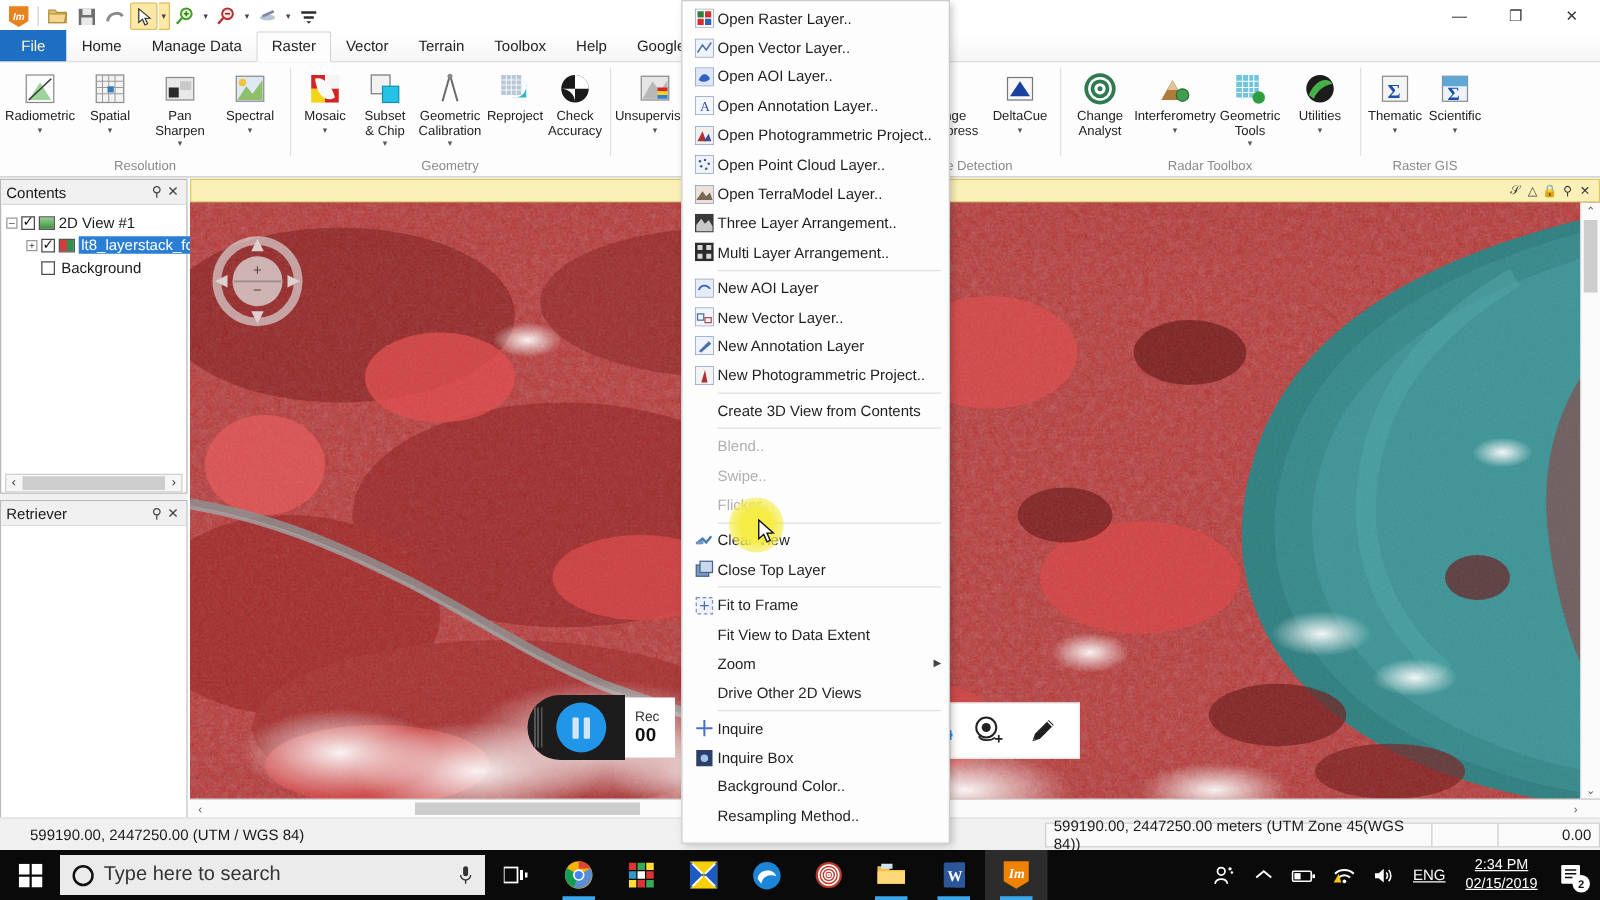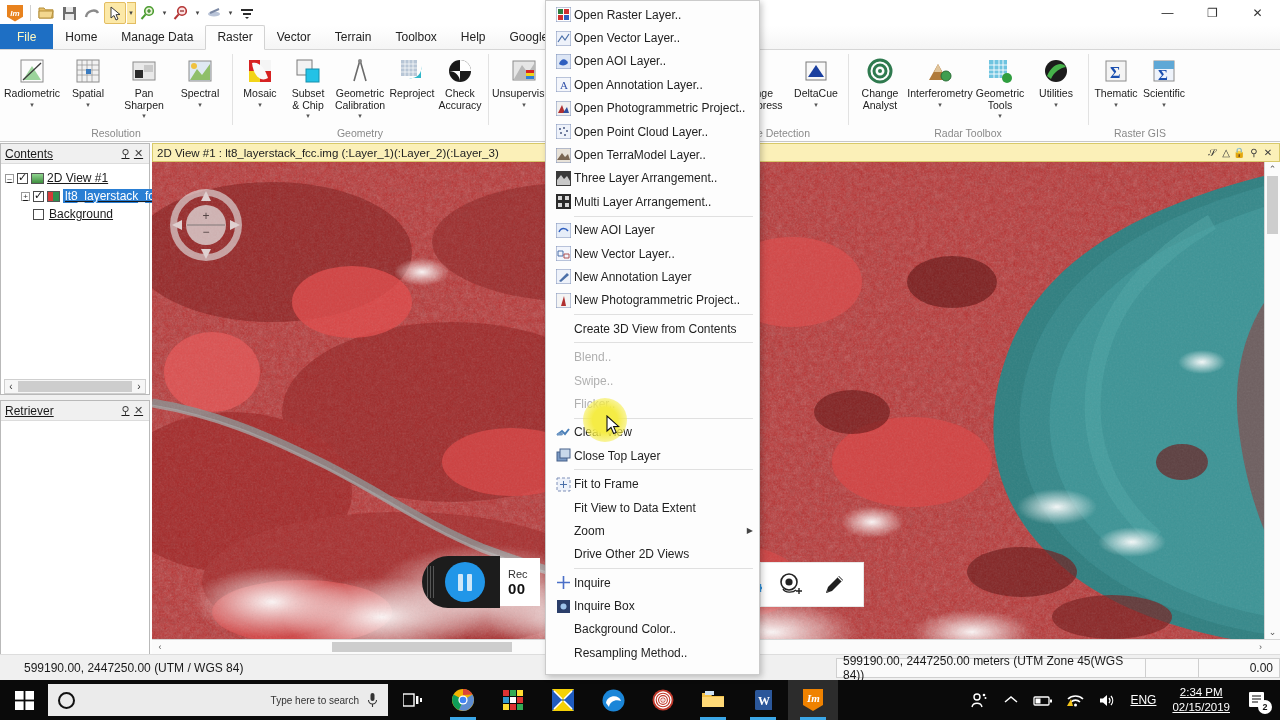--- a/index.html
+++ b/index.html
@@ -78,21 +78,21 @@
   }
   .ritem.wide { width:64px; }
   .ritem.narrow { width:48px; }
   .ric { width:30px; height:30px; margin-bottom:2px; position:relative; }
   .rlabel { font-size:10.5px; line-height:11.5px; color:#222; }
   .rcaret { font-size:7px; color:#555; line-height:7px; margin-top:1px; }
   .gname { text-align:center; font-size:10.5px; color:#8a8a8a; padding-bottom:2px; }
 
   
   .leftcol { position:absolute; left:0; top:143px; width:150px; bottom:26px; background:#f0f0f0; }
-  .panel { background:#fff; border:1px solid #b9b9b9;text-decoration:underline; }
+  .panel { background:#fff; border:1px solid #b9b9b9; }
   .ptitle {
     height:20px; background:#f0f0f0; display:flex; align-items:center;
     padding:0 4px; font-size:12px; color:#1a1a1a; border-bottom:1px solid #dcdcdc;
   }
   .ptitle .sp { flex:1; }
   .picon { width:13px; text-align:center; font-size:11px; color:#444; }
   .tree { padding:5px 4px; font-size:12px; }
   .tnode { display:flex; align-items:center; height:18px; gap:3px; white-space:nowrap; }
   .exp { width:9px; height:9px; border:1px solid #999; background:#fff; font-size:8px;
          line-height:7px; text-align:center; color:#333; flex:none; }
@@ -206,21 +206,21 @@
   }
 
   
   .taskbar {
     position:absolute; left:0; bottom:0; width:1280px; height:40px; background:#0a0a0a;
     display:flex; align-items:center; color:#fff; font-size:12px;
   }
   .startbtn { width:48px; height:40px; display:flex; align-items:center; justify-content:center; }
   .searchbox {
     width:340px; height:32px; background:#ebebeb; display:flex; align-items:center;
-    padding:0 10px; gap:8px; color:#333; font-size:10px;text-align:right;
+    padding:0 10px; gap:8px; color:#333; font-size:16px;
   }
   .srchcircle { width:17px;height:17px;border:2px solid #111;border-radius:50%; flex:none;}
   .tbicon { width:50px; height:40px; display:flex; align-items:center; justify-content:center;
             position:relative; }
   .tbicon.run::after { content:''; position:absolute; bottom:0; left:12px; right:12px;
                        height:3px; background:#3ba7e8; }
   .tbicon.active { background:#2c2c2c; }
   .tray { margin-left:auto; display:flex; align-items:center; gap:2px; padding-right:6px;text-decoration:underline; }
   .trayicon { width:30px; height:40px; display:flex; align-items:center; justify-content:center; }
   .clock { display:flex; flex-direction:column; align-items:center; justify-content:center;
@@ -637,21 +637,20 @@
         <span class="sp"></span>
         <span class="picon">⚲</span>
         <span class="picon">✕</span>
       </div>
       <div style="height:100%;background:#fff;"></div>
     </div>
   </div>
 
   <div class="viewwrap">
     <div class="viewbar">
-      <span>2D View #1 : lt8_layerstack_fcc.img (:Layer_1)(:Layer_2)(:Layer_3)</span>
       <span class="sp"></span>
       <span class="vbicon">𝒮</span>
       <span class="vbicon">△</span>
       <span class="vbicon">🔒</span>
       <span class="vbicon">⚲</span>
       <span class="vbicon">✕</span>
     </div>
 
     <div class="canvas">
       <svg class="sat" width="1128" height="484" viewBox="0 0 1128 484" preserveAspectRatio="none">

